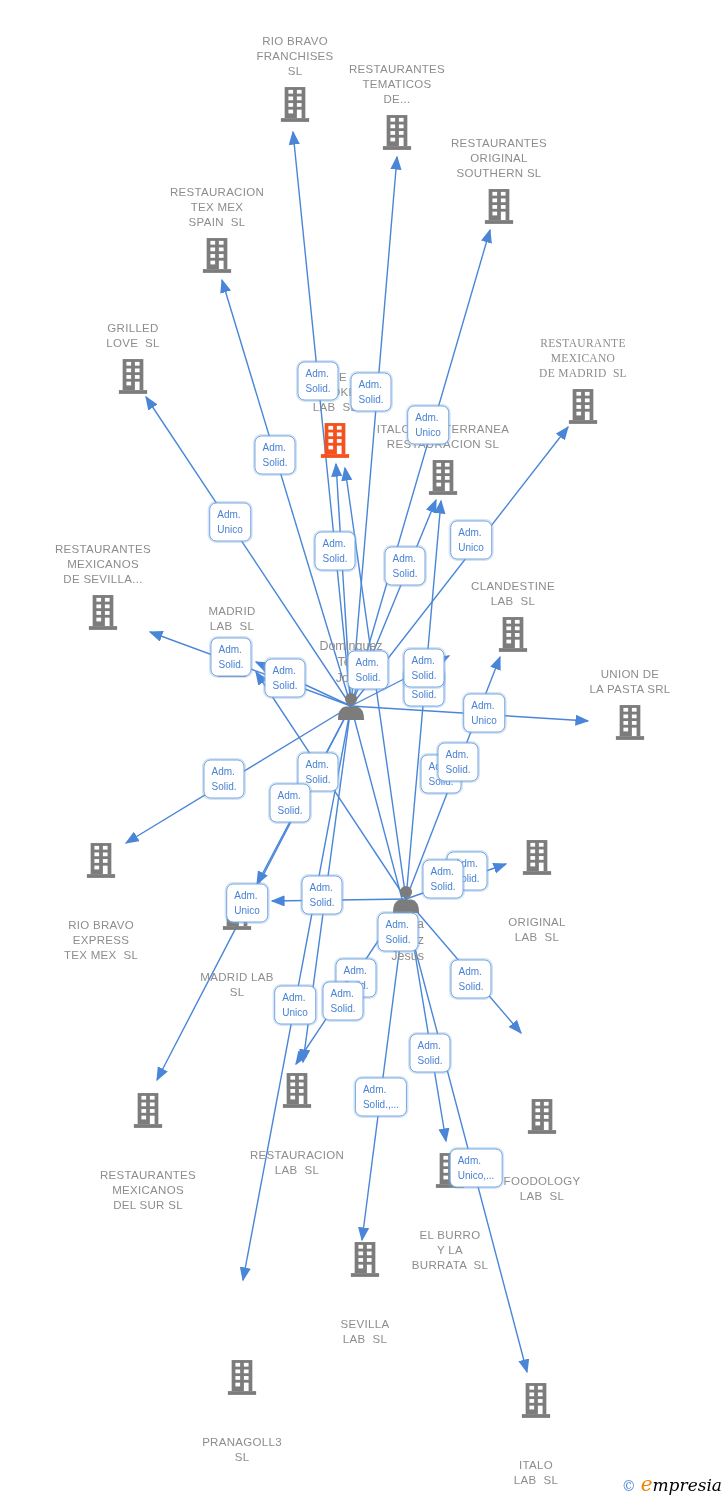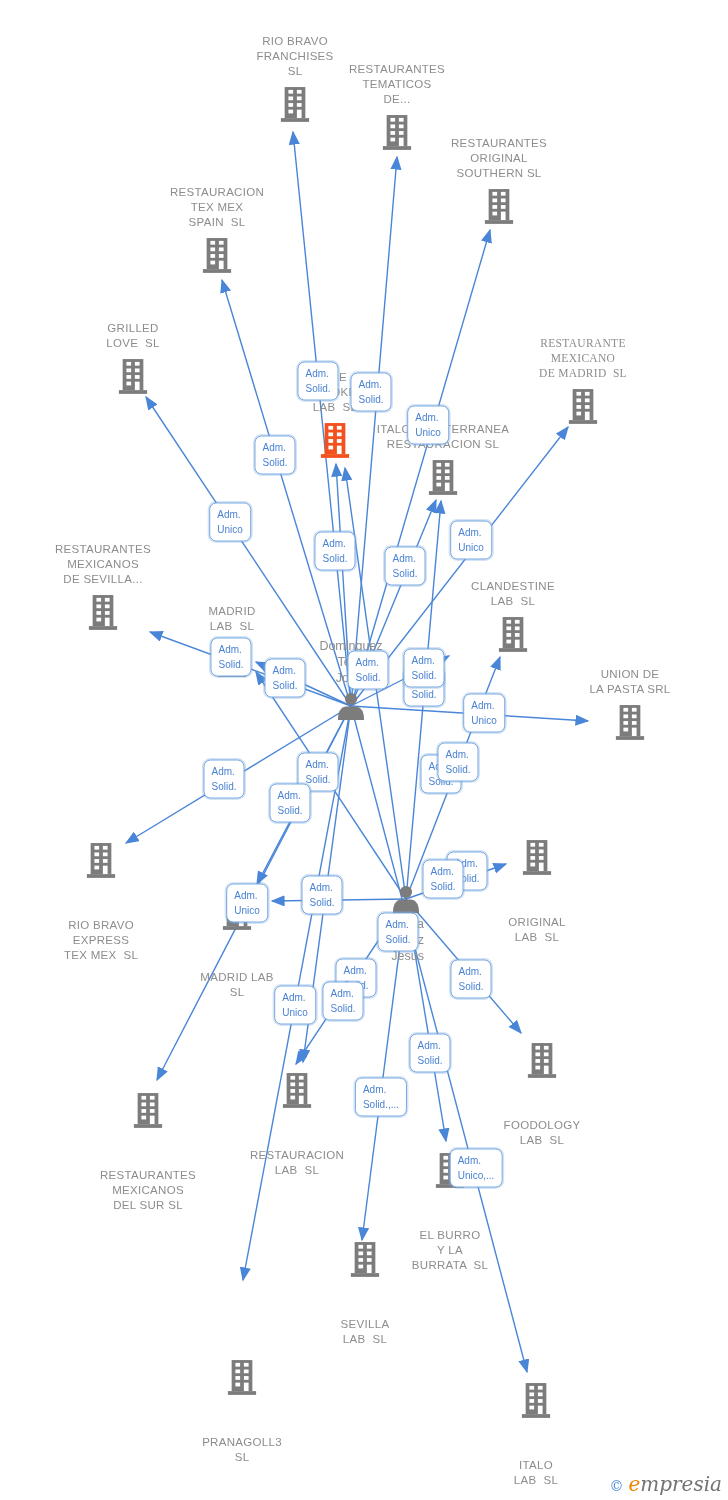--- a/index.html
+++ b/index.html
@@ -21,21 +21,21 @@
   .plabel.above{bottom:34px;left:-70px;text-align:center;}
   .plabel.below{top:31px;right:-3px;text-align:right;}
   .edge-label{position:absolute;transform:translate(-50%,-50%);background:#fff;
           border:1px solid #79a9df;border-radius:7px;box-shadow:0 0 0 1.5px rgba(121,169,223,.32);
           padding:3px 7px 4px 7px;font-size:10px;line-height:15px;white-space:pre;
           color:var(--labeltext,#4a82d4);}
   .watermark{position:absolute;right:6px;bottom:4px;text-decoration:none;cursor:pointer;
           font-family:"DejaVu Serif",serif;font-style:italic;}
   .wm-c{color:#4a86d8;font-size:14px;margin-right:5px;font-style:normal;}
   .wm-e{color:#ef8200;font-size:20px;}
-  .wm-rest{color:#737373;font-size:20px;text-align:center;}
+  .wm-rest{color:#000000;font-size:17px;text-align:center;}
 </style>
 </head>
 <body>
 
 <div id="canvas">
   <svg id="edge-layer" width="728" height="1500" viewBox="0 0 728 1500">
     <defs>
       <marker id="arrowhead" markerWidth="11" markerHeight="9" refX="9" refY="4" orient="auto">
         <path d="M0,0 L10,4 L0,8 Z" fill="#4a86d8"></path>
       </marker>
@@ -311,21 +311,21 @@
             <rect x="19" y="5" width="5" height="4" fill="#fff"></rect>
   <rect x="10" y="12" width="5" height="4" fill="#fff"></rect>
             <rect x="19" y="12" width="5" height="4" fill="#fff"></rect>
   <rect x="10" y="19" width="5" height="4" fill="#fff"></rect>
             <rect x="19" y="19" width="5" height="4" fill="#fff"></rect>
   <rect x="10" y="26" width="5" height="4" fill="#fff"></rect>
             <rect x="19" y="26" width="5" height="9" fill="#fff"></rect>
   <rect x="2" y="35" width="30" height="4" fill="#7c7c7c"></rect>
           </svg></div>
       </div>
-      <div class="company" style="left: 526px; top: 1041px;">
+      <div class="company" style="left: 526px; top: 1097px;">
         <div class="nlabel below">FOODOLOGY
 LAB  SL</div>
         <div class="icon"><svg width="32" height="38" viewBox="0 0 34 40" aria-hidden="true">
   <rect x="6" y="2" width="22" height="33" fill="#7c7c7c"></rect>
   <rect x="10" y="5" width="5" height="4" fill="#fff"></rect>
             <rect x="19" y="5" width="5" height="4" fill="#fff"></rect>
   <rect x="10" y="12" width="5" height="4" fill="#fff"></rect>
             <rect x="19" y="12" width="5" height="4" fill="#fff"></rect>
   <rect x="10" y="19" width="5" height="4" fill="#fff"></rect>
             <rect x="19" y="19" width="5" height="4" fill="#fff"></rect>

